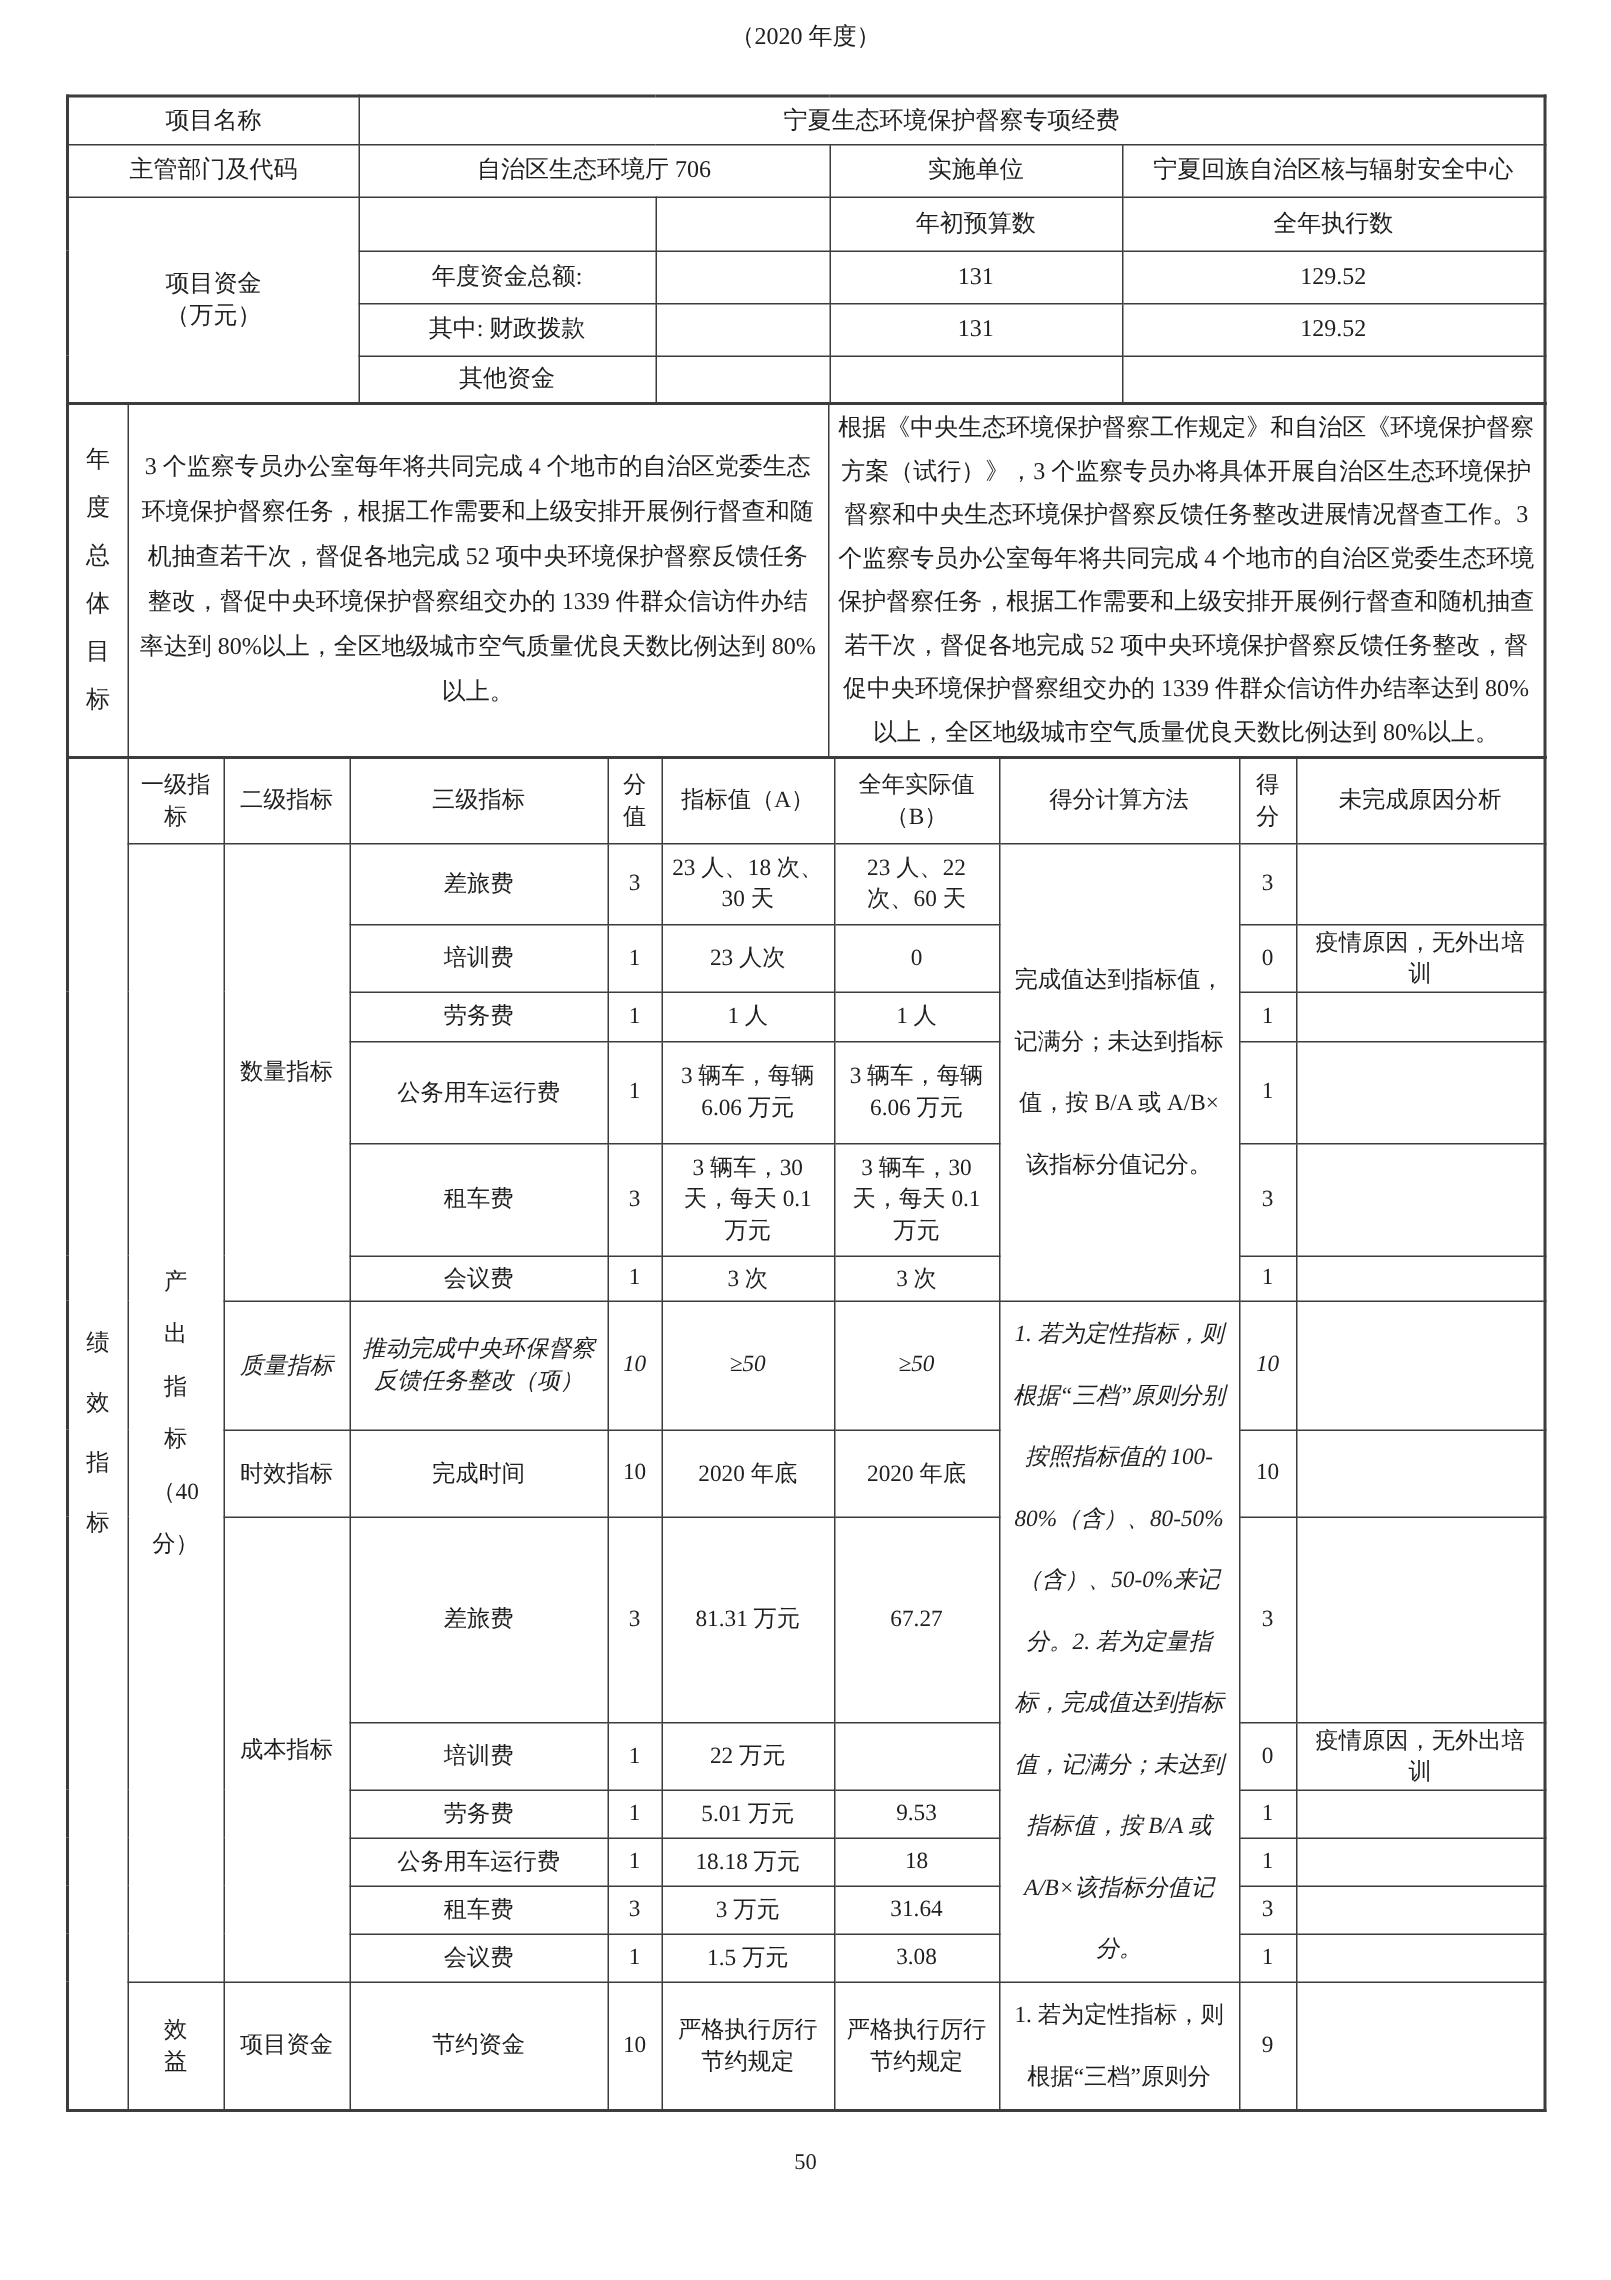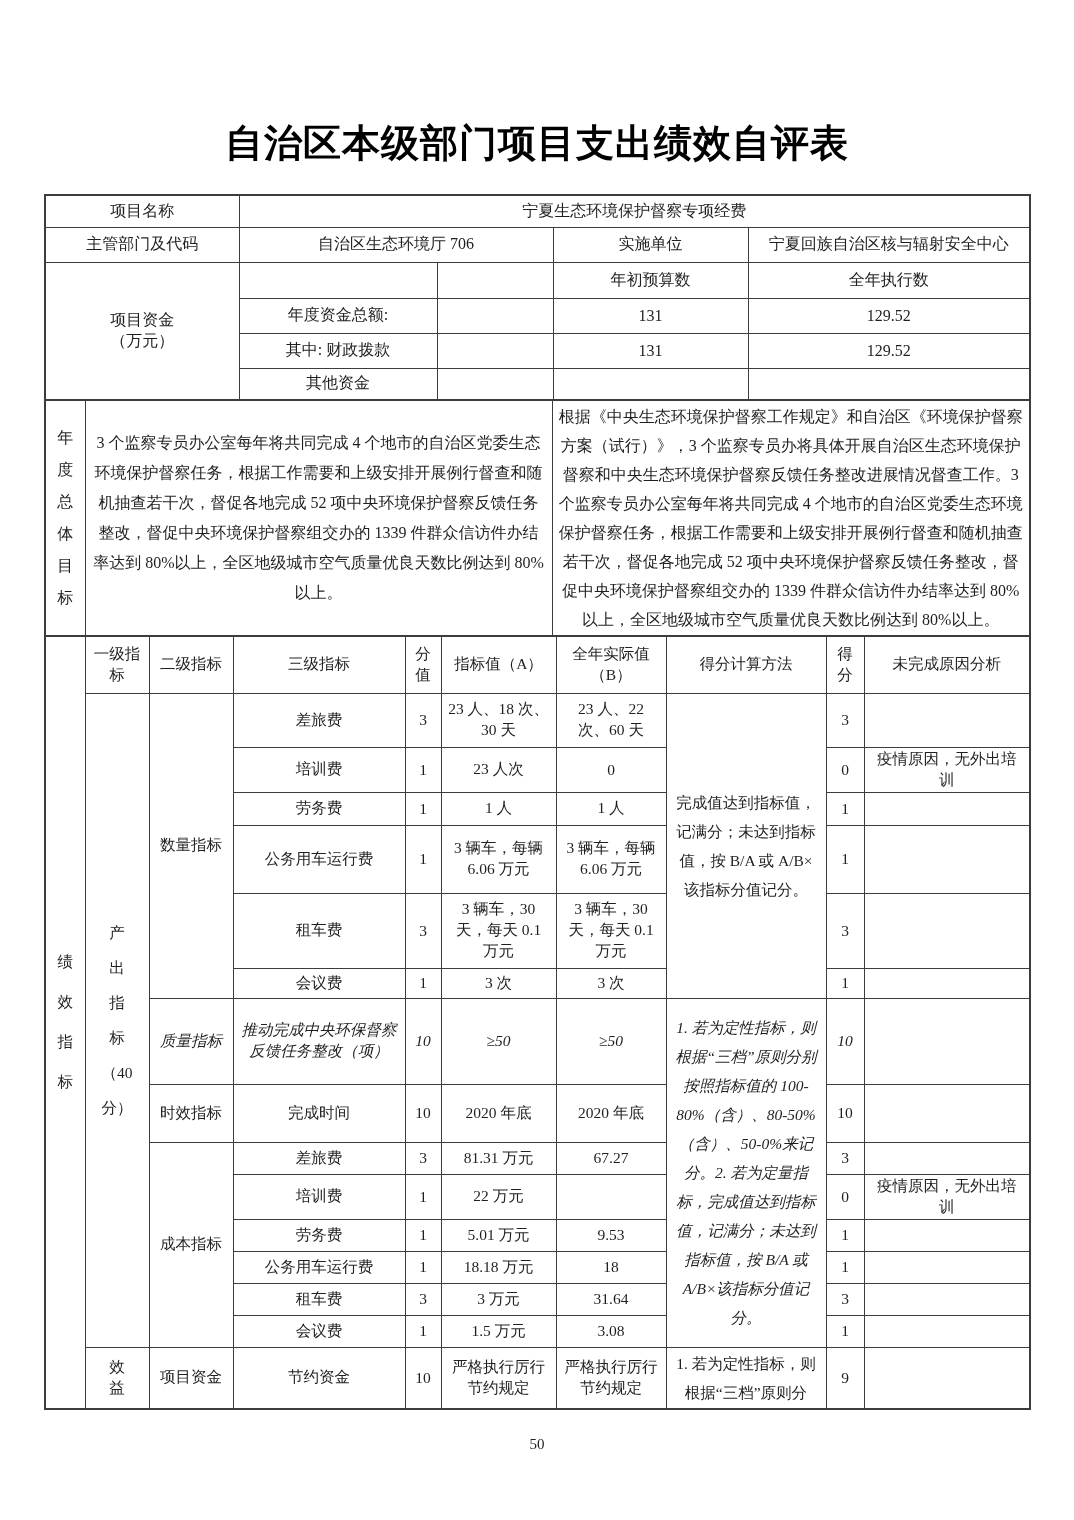--- a/index.html
+++ b/index.html
@@ -26,32 +26,32 @@
   .pre{white-space:pre-line;}
   .vlab{line-height:32px;padding:1px 2px;}
   .vlab-big{line-height:40px;padding:1px 2px;}
   .l1{line-height:35px;}
   .goal-cell{
     text-align:justify;text-justify:inter-ideograph;
     line-height:29px;padding:4px 9px;font-size:16px;
   }
   .goal-left{line-height:30px;margin-top:44px;}
   .nm{text-align:left;padding-left:10px;}
-  .mth{text-align:left;line-height:29px;padding:3px 9px;}
+  .mth{text-align:left;line-height:41px;padding:3px 9px;}
   .rsn{padding:1px 2px;font-size:15px;}
   .tight{padding:1px 2px;}
   .fund-hdr td{height:33px;}
   .pageno{text-align:center;font-size:15px;margin-top:26px;font-family:"Liberation Serif",serif;}
 </style>
 </head>
 <body>
 
 <div class="page">
 
-  <h1 class="title">自治区本级部门项目支出绩效自评表</h1>
+  <div class="subtitle">（2020 年度）</div>
 
   <table class="t t1" style="margin-top:28px;">
     <colgroup>
       <col style="width:194px">
         <col style="width:198px">
         <col style="width:116px">
       <col style="width:195px">
         <col style="width:282px">
     </colgroup>
     <tbody>

